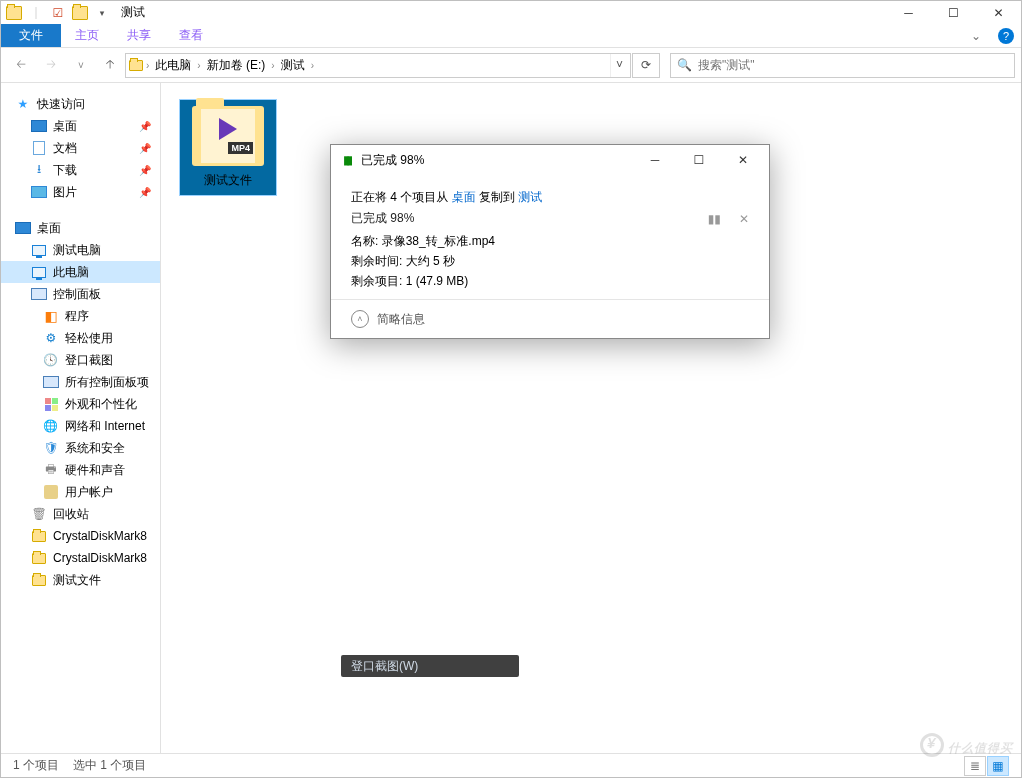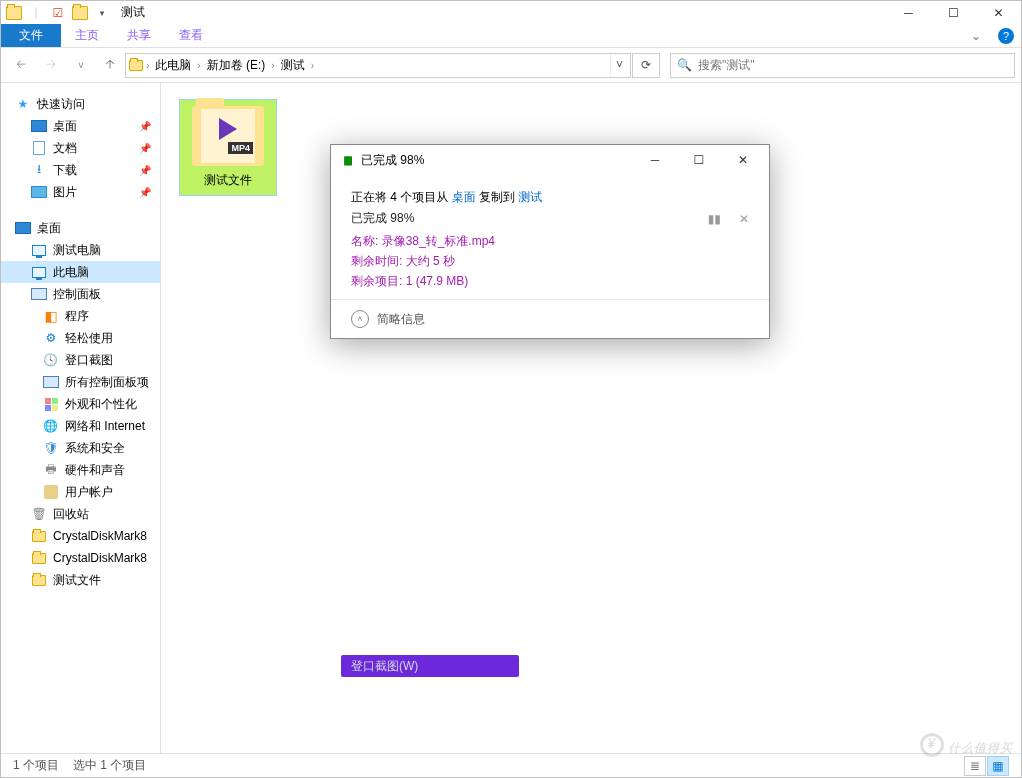--- a/index.html
+++ b/index.html
@@ -53,21 +53,21 @@
 .i-cl{color:#5aa8d8}
 .i-pz{width:14px;height:14px;display:flex;flex-wrap:wrap}
 .i-pz span{width:6px;height:6px;margin:0.5px;background:#e88;}
 .i-pz span:nth-child(2){background:#8e8}.i-pz span:nth-child(3){background:#88e}.i-pz span:nth-child(4){background:#ee8}
 .i-net{color:#47a8d8}
 .i-sec{color:#2888d8}
 .i-snd{color:#888}
 .i-usr{width:14px;height:14px;background:#e8d088;border-radius:2px}
 .i-recy{color:#888}
 .content{flex:1;padding:16px 0 0 18px;position:relative}
-.fitem{width:98px;display:flex;flex-direction:column;align-items:center;padding:6px;background:#bef264;border:1px solid #99d1ff}
+.fitem{width:98px;display:flex;flex-direction:column;align-items:center;padding:6px;background:#0369a1;border:1px solid #99d1ff}
 .bigfold{width:72px;height:60px;background:#ffe290;border-radius:3px;position:relative;display:flex;align-items:center;justify-content:center}
 .bigfold:before{content:"";position:absolute;top:-8px;left:4px;width:28px;height:8px;background:#ffe290;border-radius:2px 2px 0 0}
 .mp4ov{width:54px;height:54px;background:rgba(255,255,255,0.6);display:flex;flex-direction:column;align-items:center;justify-content:center}
 .play{width:0;height:0;border-left:18px solid #6838b8;border-top:11px solid transparent;border-bottom:11px solid transparent}
 .mp4b{background:#333;color:#fff;font-size:9px;font-weight:bold;padding:1px 3px;margin-top:2px;align-self:flex-end;margin-right:2px}
 .flbl{margin-top:6px;text-align:center}
 .status{position:absolute;bottom:0;left:0;right:0;height:24px;border-top:1px solid #e1e1e1;display:flex;align-items:center;padding:0 12px;gap:14px;color:#555;background:#fff}
 .sticons{margin-left:auto;display:flex;gap:1px}
 .stview{width:22px;height:20px;border:1px solid #ccc;display:flex;align-items:center;justify-content:center;color:#767676}
 .stview.act{background:#cce8ff;border-color:#99d1ff;color:#0078d7}
@@ -81,27 +81,27 @@
 .dline1{color:#000;margin-bottom:4px}
 .dline1 a{color:#0066cc}
 .dprog{font-size:17px;color:#222;margin-bottom:6px;display:flex;align-items:center}
 .dpct{margin-left:auto;display:flex;gap:18px;color:#999}
 .chart{height:78px;border:1px solid #76c576;background:#c3e8b6;position:relative;overflow:hidden;margin-bottom:12px}
 .chfill{position:absolute;bottom:0;left:0;width:100%;height:62%;background:#76c576}
 .chfill:before{content:"";position:absolute;top:-14px;left:0;width:18%;height:14px;background:#76c576}
 .chfill:after{content:"";position:absolute;top:-12px;left:18%;width:10%;height:12px;background:#76c576;transform:skewY(12deg);transform-origin:left top}
 .chbar{position:absolute;bottom:0;left:0;width:98%;height:8px;background:#0c7a0c}
 .chlbl{position:absolute;right:6px;top:38px;color:#000;font-size:12px}
-.ddet div{margin-bottom:3px;color:#a21caf}
+.ddet div{margin-bottom:3px;color:#000000}
 .dfoot{border-top:1px solid #e5e5e5;padding:10px 20px;display:flex;align-items:center;gap:8px;color:#555}
 .chev{width:18px;height:18px;border:1.5px solid #888;border-radius:50%;display:flex;align-items:center;justify-content:center;font-size:9px;color:#888}
 .wm{position:absolute;right:8px;bottom:18px;font-size:26px;color:rgba(0,0,0,0.12);font-weight:bold;letter-spacing:1px;font-style:italic}
 .wm span{display:inline-block;width:24px;height:24px;border:3px solid rgba(0,0,0,0.12);border-radius:50%;vertical-align:middle;margin-right:4px;position:relative}
 .wm span:after{content:"¥";position:absolute;left:4px;top:-2px;font-size:15px}
-.ghost{position:absolute;left:180px;bottom:78px;width:178px;height:22px;background:#6d28d9;border-radius:2px;display:flex;align-items:center;padding:0 10px;color:#cfd9e5}
+.ghost{position:absolute;left:180px;bottom:78px;width:178px;height:22px;background:#404040;border-radius:2px;display:flex;align-items:center;padding:0 10px;color:#cfd9e5}
 </style>
 </head>
 <body>
 
 <div class="titlebar">
   <div class="qat">
     <div class="qat-it">
         <div class="fold-ico"></div>
       </div>
     <div class="qat-it" style="color:#ccc">｜</div>

